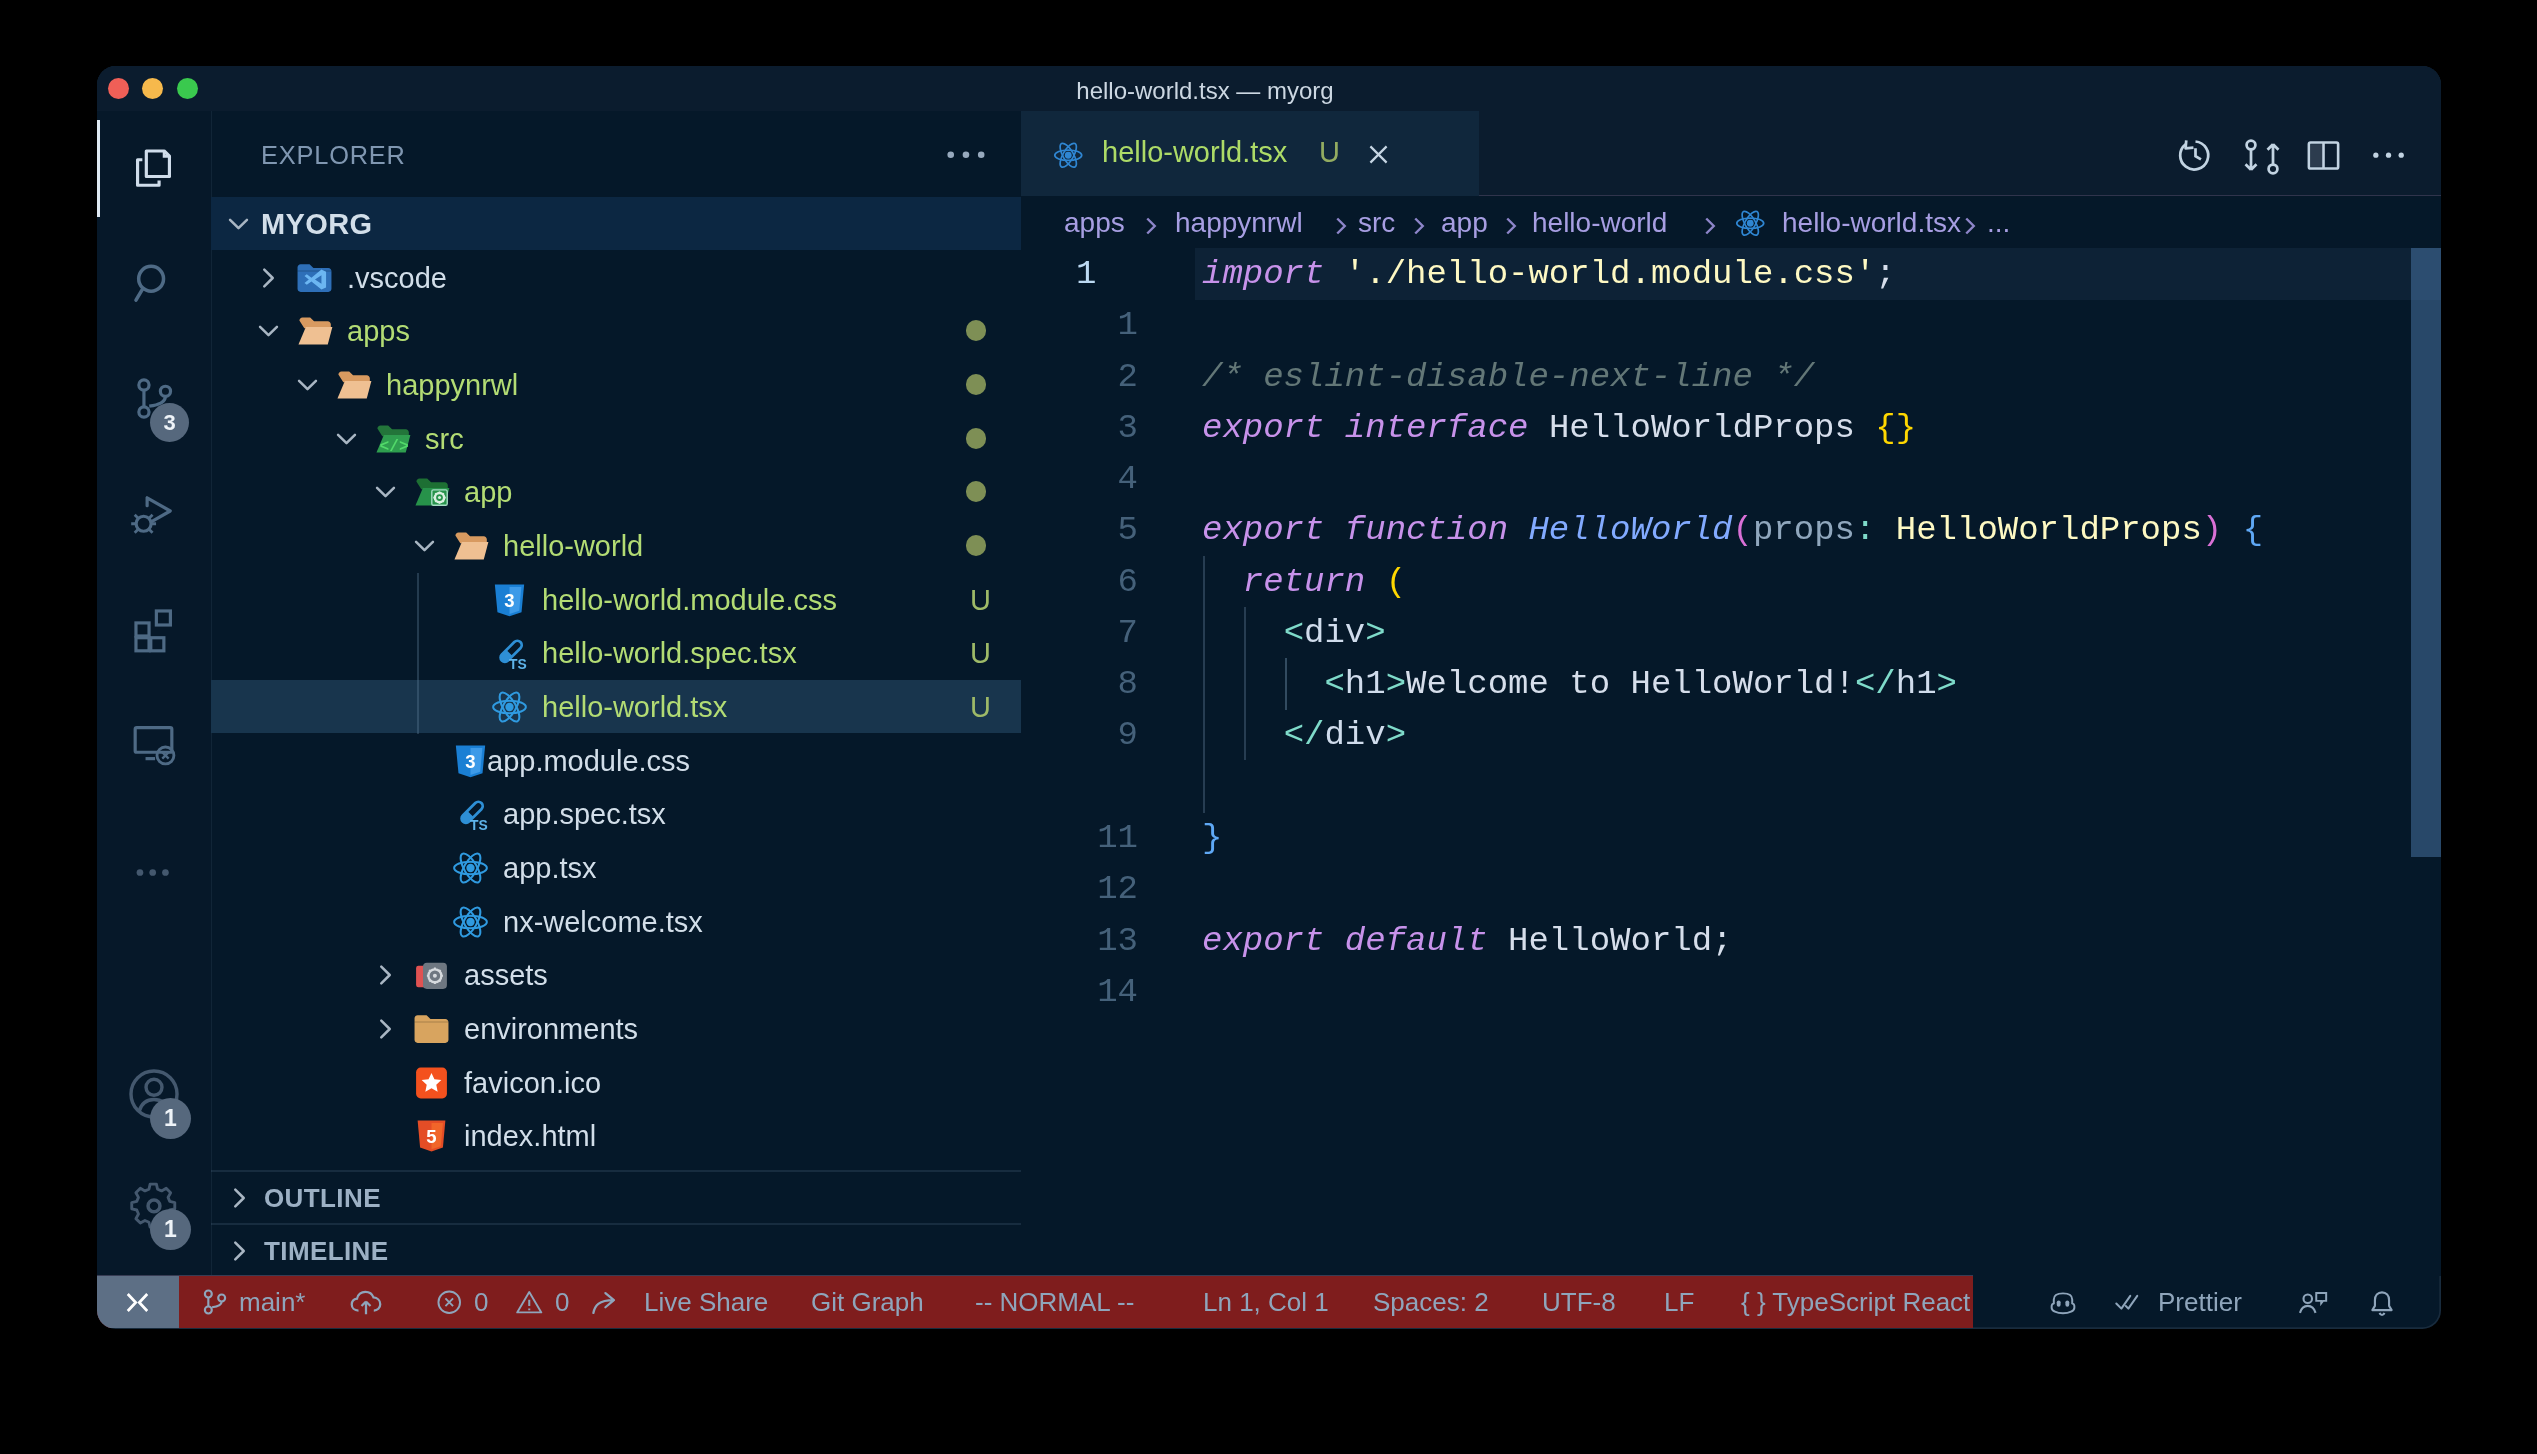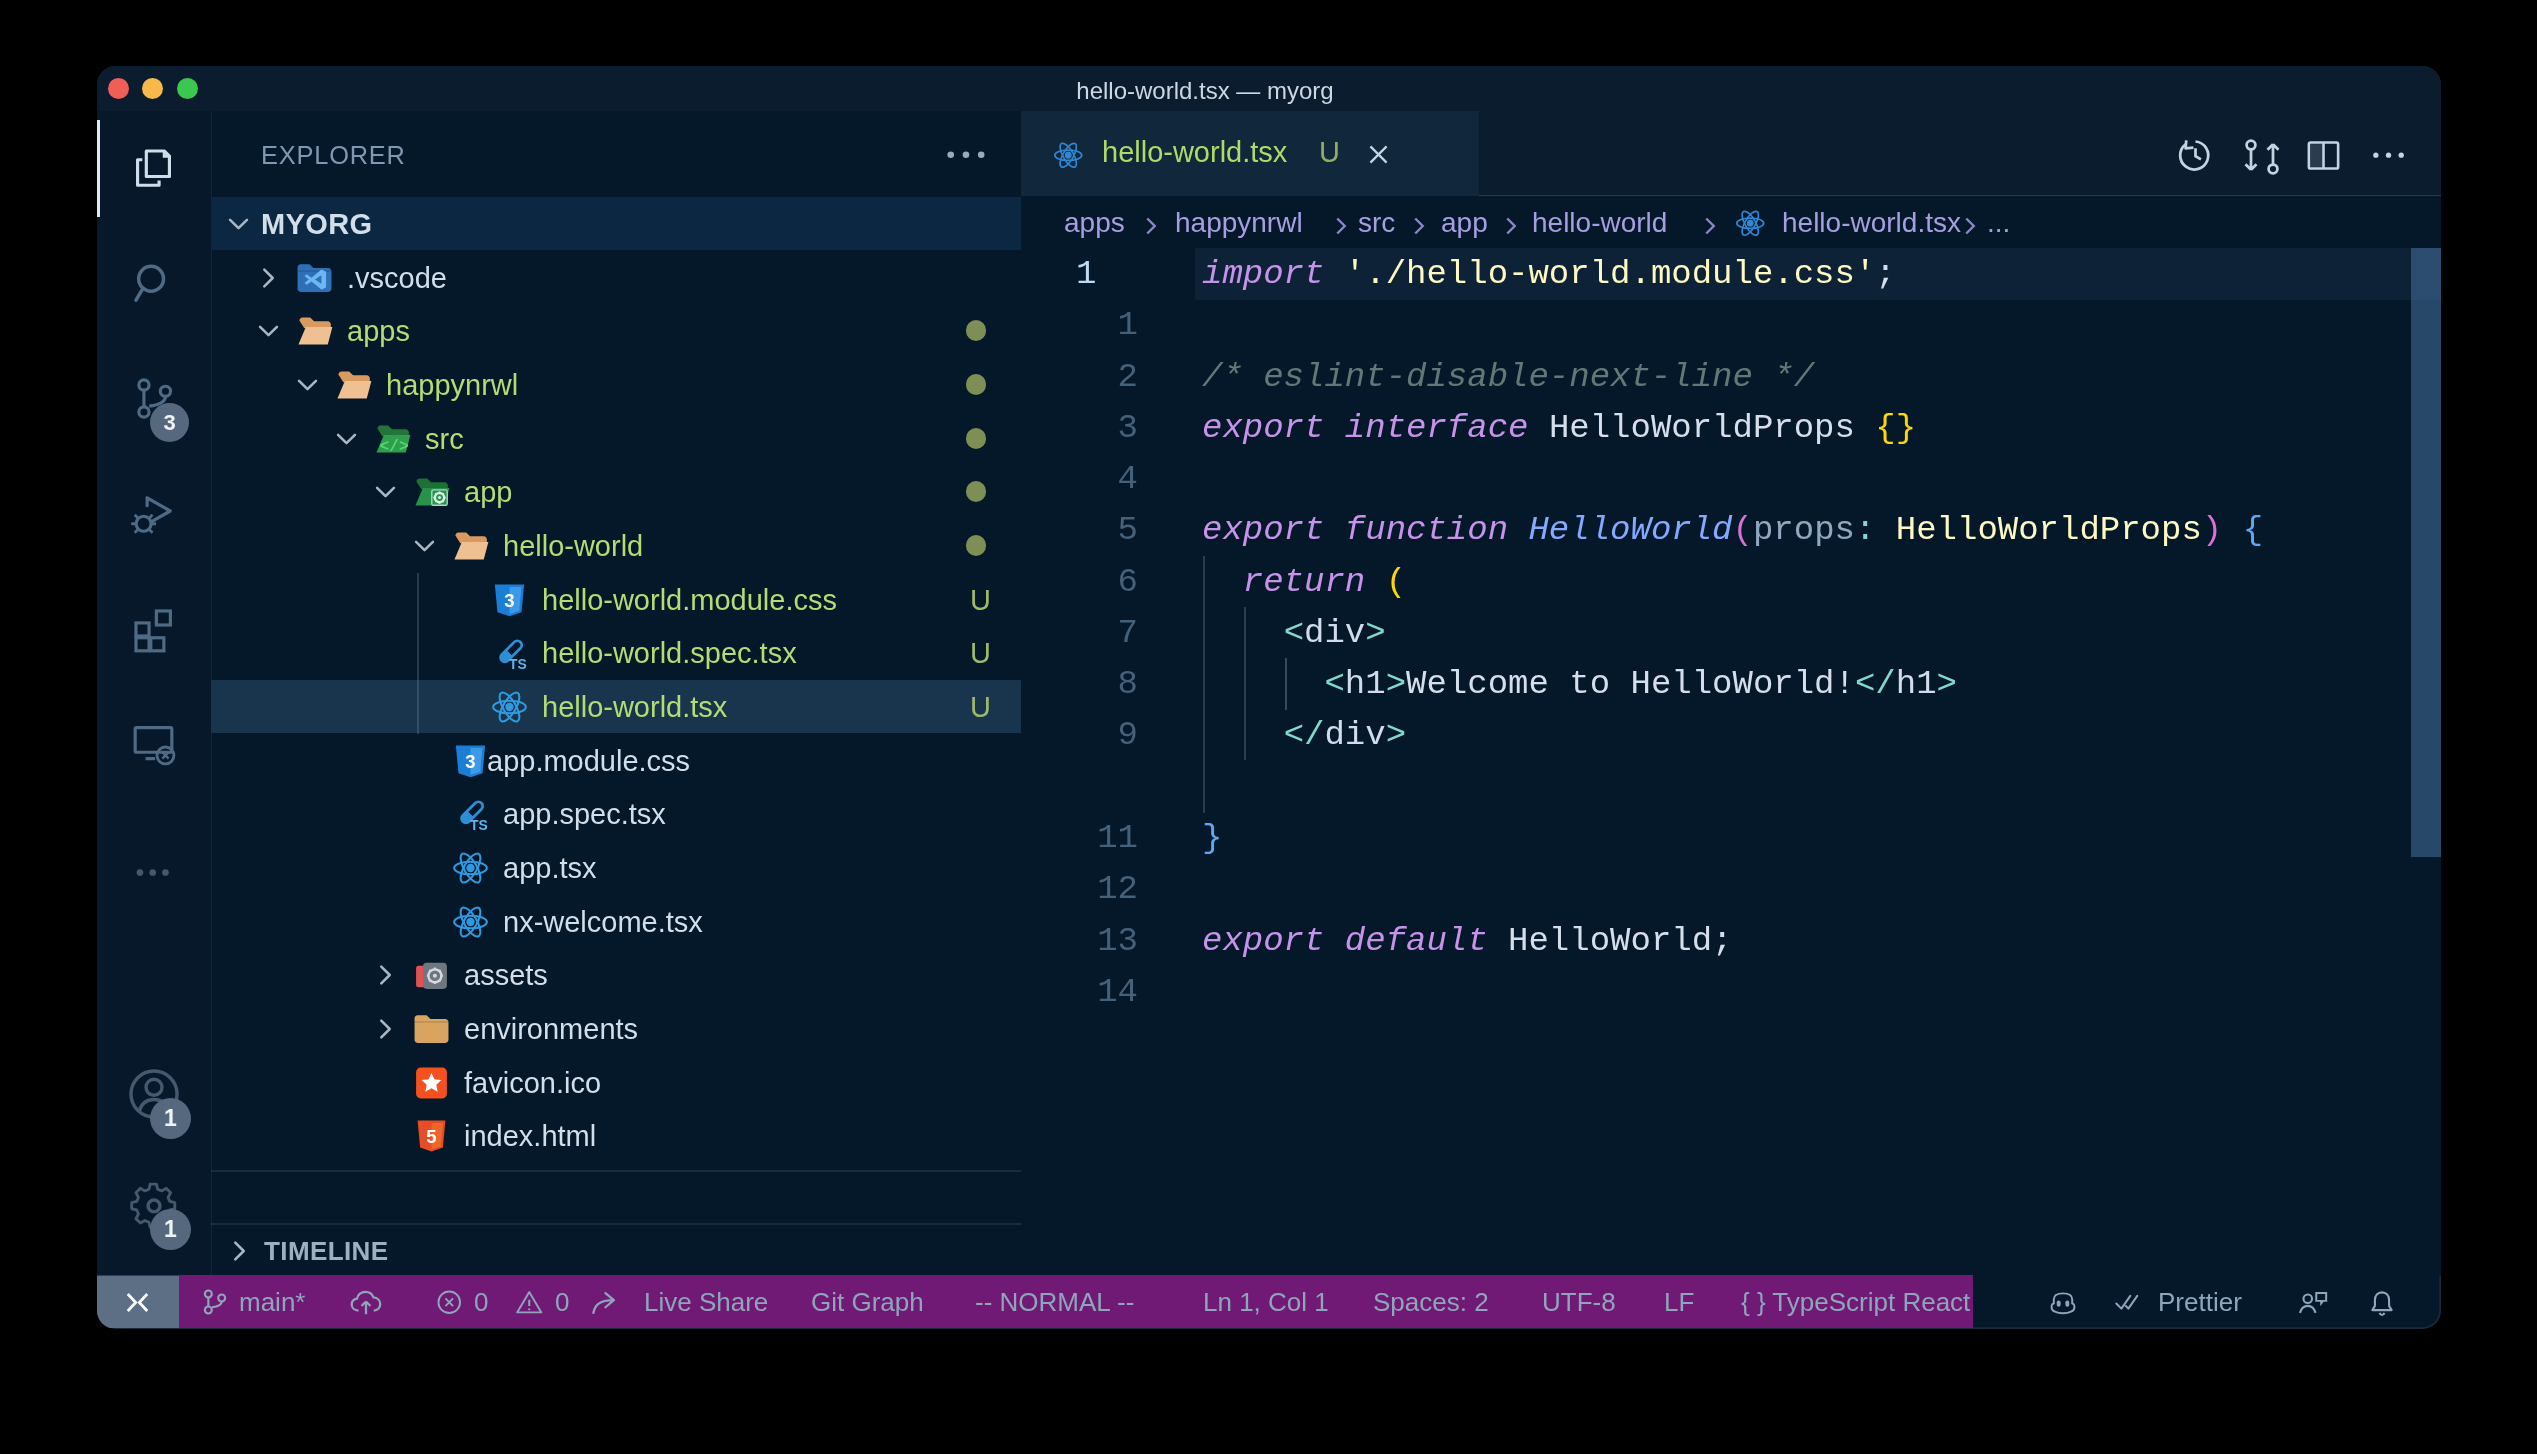--- a/index.html
+++ b/index.html
@@ -36,21 +36,21 @@
 .w { color:#d6deeb; }
 .cm { color:#637777; font-style:italic; }
 .fn { color:#82aaff; font-style:italic; }
 .par { color:#90a7bd; }
 .teal { color:#7fdbca; }
 .b1 { color:#ffd700; }
 .b2 { color:#da70d6; }
 .b3 { color:#5fa8f5; }
 .tag { color:#d0dcec; }
 .guide { position:absolute; width:1.7px; background:rgba(105,136,161,0.34); }
-#statusbar { position:absolute; left:0; top:1209px; width:1876px; height:53px; background:#701a75; border-top:1.7px solid #373c54; color:#8fa5bb; font-size:26px; }
+#statusbar { position:absolute; left:0; top:1209px; width:1876px; height:53px; background:#7f1d1d; border-top:1.7px solid #373c54; color:#8fa5bb; font-size:26px; }
 .st { position:absolute; top:50%; transform:translateY(-50%); white-space:nowrap; }
 .sep-line { position:absolute; left:0; width:810px; height:1.7px; background:rgba(120,150,180,0.16); }
 svg { display:inline-block; vertical-align:middle; }
 </style>
 </head>
 <body>
 <svg width="0" height="0" style="position:absolute">
 <defs>
 <g id="react-atom">
   <circle cx="0" cy="0" r="2.7" fill="currentColor"></circle>
@@ -311,20 +311,26 @@
 <div class="row" style="top:998px;">
 <svg class="ficon" style="left:202px; " width="37" height="37" viewBox="0 0 24 24">
           <path d="M3 2 L21 2 L19.4 19.5 L12 22 L4.6 19.5 Z" fill="#e44d26"></path>
           <path d="M12 3.5 L12 20.6 L18 18.6 L19.4 3.5 Z" fill="#f16529"></path>
           <text x="12" y="16.5" font-size="12" font-weight="bold" fill="#fff" text-anchor="middle" font-family="Liberation Sans">5</text>
         </svg>
 <div class="rowlbl" style="left:253px;">index.html</div>
 </div>
 <div class="abs" style="left:206px; top:462px; width:1.7px; height:161px; background:rgba(95,126,151,0.35);"></div>
 <div class="sep-line" style="top:1059px;"></div>
+<div class="row" style="top:1060px; height:53px;">
+        <svg class="chev" style="left:15.3px;" width="27" height="27" viewBox="0 0 16 16">
+          <use href="#chev-right"></use>
+        </svg>
+        <div class="rowlbl" style="left:53px; color:#9cb0c4; font-weight:bold; font-size:26px; letter-spacing:0.4px;">OUTLINE</div>
+      </div>
 <div class="sep-line" style="top:1112px;"></div>
 <div class="row" style="top:1114px; height:51px;">
         <svg class="chev" style="left:15.3px;" width="27" height="27" viewBox="0 0 16 16">
           <use href="#chev-right"></use>
         </svg>
         <div class="rowlbl" style="left:53px; color:#9cb0c4; font-weight:bold; font-size:26px; letter-spacing:0.4px;">TIMELINE</div>
       </div>
 </div>
 <div id="editor">
 <div id="tabstrip">

